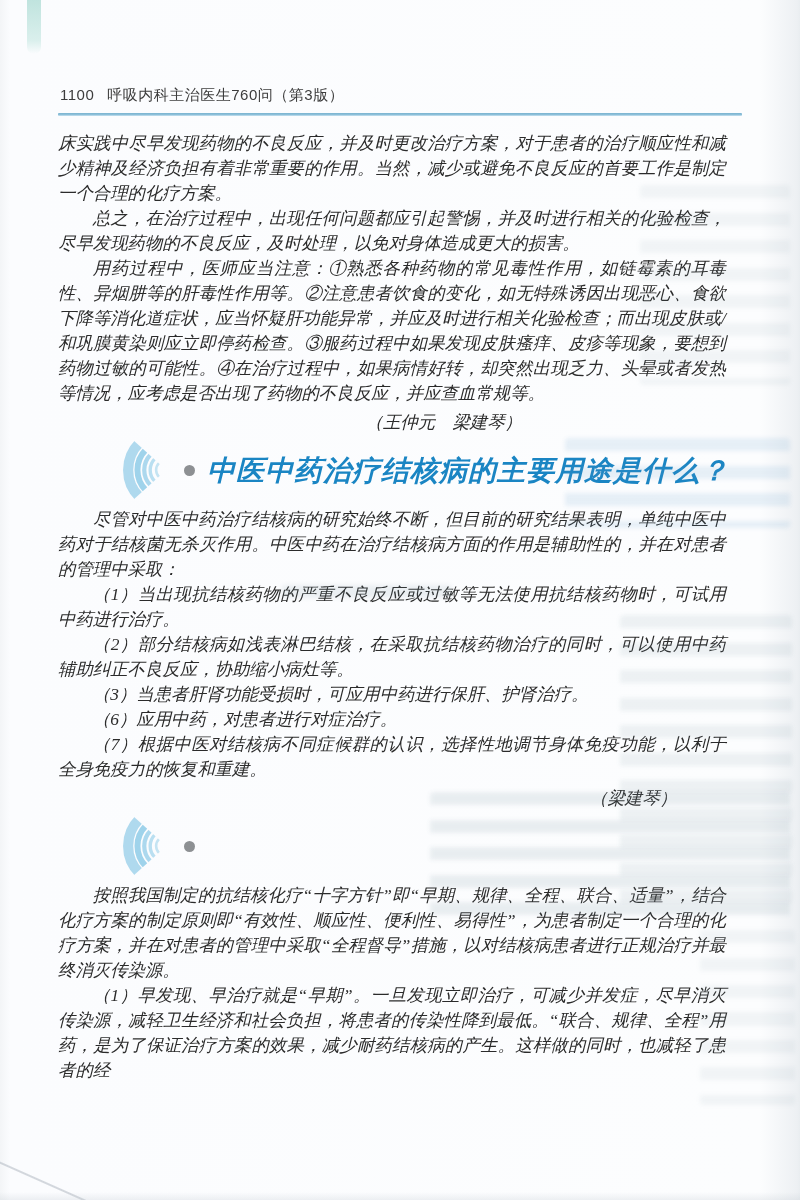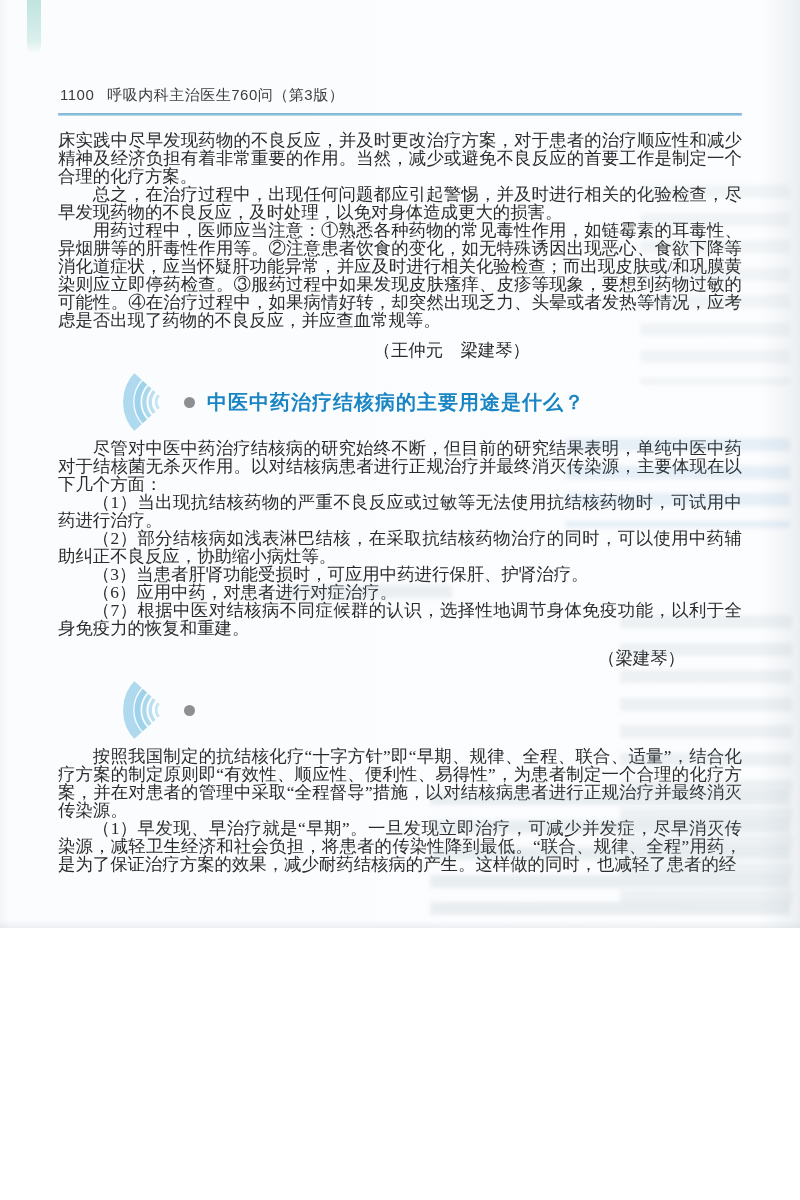--- a/index.html
+++ b/index.html
@@ -1,52 +1,52 @@
 <!DOCTYPE html>
 <html><head>
 <meta charset="utf-8">
 <style>
   html,body{margin:0;padding:0;background:#ffffff;}
   .page{
-    position:relative;width:800px;height:928px;overflow:hidden;
+    position:relative;width:800px;height:1200px;overflow:hidden;
     background:linear-gradient(90deg,#f3f5f7 0px,#fbfcfe 10px,#fcfdfe 760px,#edf0f3 797px,#e9edf0 800px);
     font-family:"Liberation Serif","DejaVu Serif",serif;
     color:#2b2b2b;
   }
   
   .header{
     position:absolute;left:60px;right:58px;top:86px;
     font-family:"Liberation Sans","DejaVu Sans",sans-serif;
     font-size:15px;color:#3c3c3c;display:flex;align-items:baseline;gap:13px;
     letter-spacing:.5px;
   }
   .header-rule{
     position:absolute;left:58px;right:58px;top:113px;height:3px;
     background:linear-gradient(180deg,#7fb7d3 0 40%,#c9e3f1 100%);
     border-radius:1px;
   }
   
   .page-body{
-    position:absolute;left:58px;right:58px;top:131px;
-    font-size:17.4px;line-height:18px;text-align:justify;
+    position:absolute;left:58px;right:74px;top:131px;
+    font-size:17.4px;line-height:25px;text-align:justify;font-style:italic;
   }
   .para{margin:0;}
   .para.indent{text-indent:2em;}
-  .signature{margin:12px;text-align:right;}
+  .signature{margin:4px;text-align:right;}
   
   .qa-heading{display:flex;align-items:center;height:62px;margin:4px 0 6px 54px;}
   .wave-icon{width:56px;height:62px;flex:0 0 auto;display:block;}
   .wave-icon svg{display:block;width:56px;height:62px;}
   .bullet{
     width:11px;height:11px;border-radius:50%;background:#8d9093;
     margin:0 12px 0 16px;flex:0 0 auto;
   }
   .qa-title{
     font-family:"Liberation Sans","DejaVu Sans",sans-serif;
-    font-weight:bold;font-size:20px;letter-spacing:1px;color:#1a85c3;
+    font-weight:bold;font-size:28px;letter-spacing:1px;color:#1a85c3;
     white-space:nowrap;
   }
   
   .bleed{
     position:absolute;pointer-events:none;border-radius:4px;
     background:repeating-linear-gradient(180deg,rgba(116,146,160,.16) 0 13px,rgba(116,146,160,0) 13px 27.5px);
     filter:blur(2px);
   }
   .bleed.blue{background:repeating-linear-gradient(180deg,rgba(90,150,200,.17) 0 13px,rgba(90,150,200,0) 13px 27.5px);}
   .crease{
@@ -96,21 +96,21 @@
         <circle cx="64" cy="32" r="19" stroke-width="4" opacity="0.60"></circle>
         <circle cx="64" cy="32" r="26" stroke-width="5" opacity="0.72"></circle>
         <circle cx="64" cy="32" r="34" stroke-width="7" opacity="0.85"></circle>
         <circle cx="64" cy="32" r="45" stroke-width="12" opacity="0.70"></circle>
       </g>
     </svg>
   </span>
 <span class="bullet"></span>
         <span class="qa-title">中医中药治疗结核病的主要用途是什么？</span>
       </div>
-      <p class="para indent">尽管对中医中药治疗结核病的研究始终不断，但目前的研究结果表明，单纯中医中药对于结核菌无杀灭作用。以对结核病患者进行正规治疗并最终消灭传染源，主要体现在以下几个方面：</p>
+      <p class="para indent">尽管对中医中药治疗结核病的研究始终不断，但目前的研究结果表明，单纯中医中药对于结核菌无杀灭作用。中医中药在治疗结核病方面的作用是辅助性的，并在对患者的管理中采取：</p>
       <p class="para indent">（1）当出现抗结核药物的严重不良反应或过敏等无法使用抗结核药物时，可试用中药进行治疗。</p>
       <p class="para indent">（2）部分结核病如浅表淋巴结核，在采取抗结核药物治疗的同时，可以使用中药辅助纠正不良反应，协助缩小病灶等。</p>
       <p class="para indent">（3）当患者肝肾功能受损时，可应用中药进行保肝、护肾治疗。</p>
       <p class="para indent">（6）应用中药，对患者进行对症治疗。</p>
       <p class="para indent">（7）根据中医对结核病不同症候群的认识，选择性地调节身体免疫功能，以利于全身免疫力的恢复和重建。</p>
       <p class="signature" style="padding-right: 45px;">（梁建琴）</p>
       <div class="qa-heading">
   <span class="wave-icon">
     <svg viewBox="0 -2 66 68" aria-hidden="true">
       <defs>

